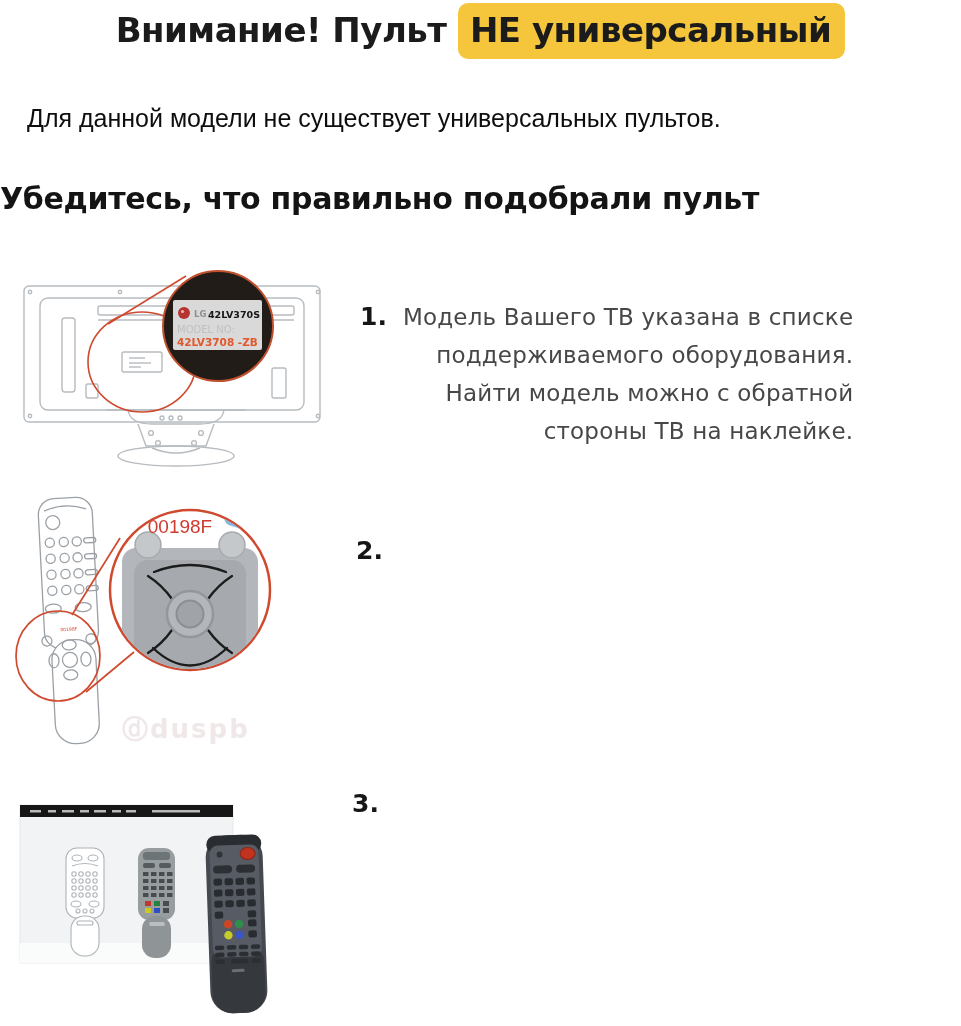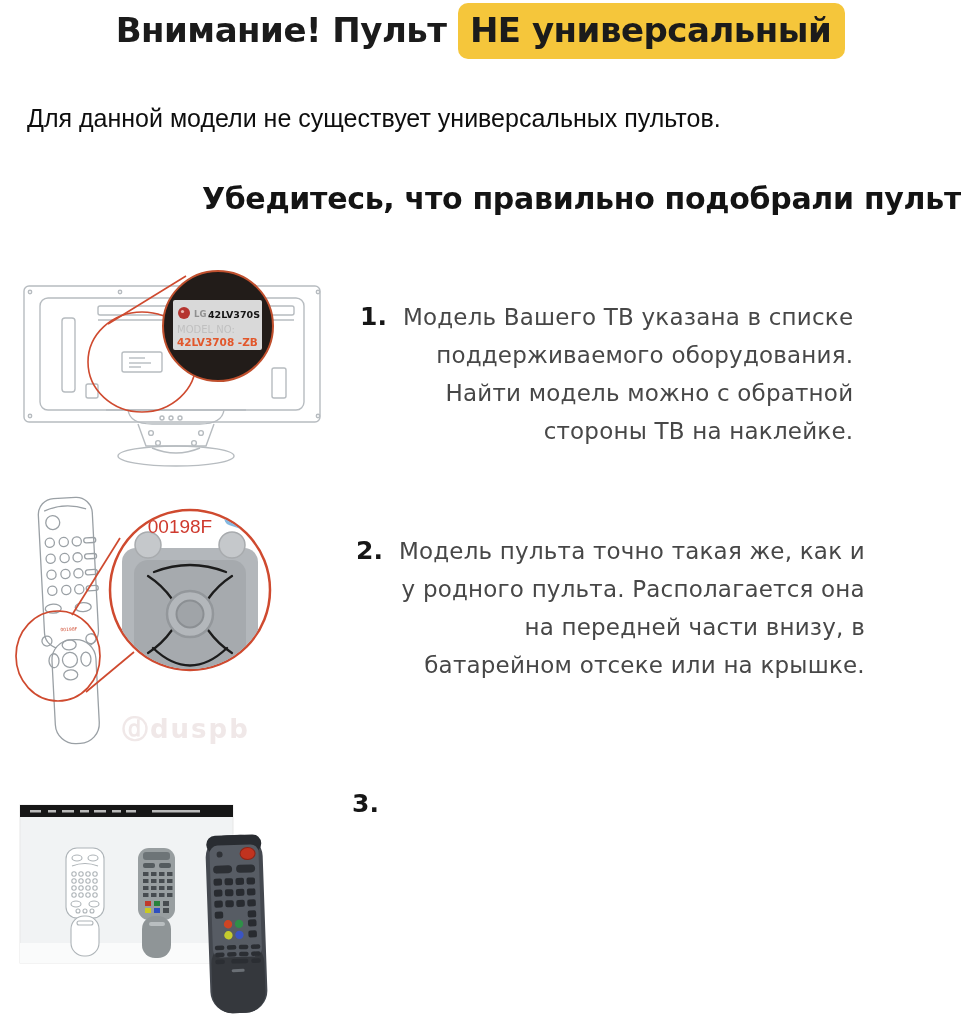--- a/index.html
+++ b/index.html
@@ -14,21 +14,21 @@
   }
   .title .hl{
     background:#F5C63B;border-radius:10px;padding:7px 14px 9px 12px;
   }
   .subtitle{
     position:absolute;top:104px;left:0;width:100%;text-align:left;
     font-family:"Liberation Sans",sans-serif;
     font-size:25px;font-weight:400;color:#0e0e0e;white-space:nowrap;padding-left:27px;
   }
   .section-heading{
-    position:absolute;top:181px;left:0;width:100%;text-align:right;
+    position:absolute;top:181px;left:0;width:100%;text-align:left;
     font-size:30px;font-weight:700;color:#141414;letter-spacing:-0.3px;white-space:nowrap;
   }
   
   .step{position:absolute;display:flex;gap:16px;align-items:flex-start;}
   .step-number{
     font-size:25px;font-weight:800;color:#161616;line-height:38px;flex:0 0 auto;
   }
   .step-text{
     font-size:23px;font-weight:400;color:#474747;line-height:38px;
     letter-spacing:0.2px;white-space:pre-line;text-align:right;
@@ -322,22 +322,18 @@
 
   <div class="step" id="step-1">
     <div class="step-number">1.</div>
     <div class="step-text">Модель Вашего ТВ указана в списке
 поддерживаемого оборудования.
 Найти модель можно с обратной
 стороны ТВ на наклейке.</div>
   </div>
   <div class="step" id="step-2">
     <div class="step-number">2.</div>
-    <div class="step-text">Модель пульта точно такая же, как и
-у родного пульта. Располагается она
-на передней части внизу, в
-батарейном отсеке или на крышке.</div>
   </div>
   <div class="step" id="step-3">
     <div class="step-number">3.</div>
   </div>
 
 </div>
 
 </body></html>

